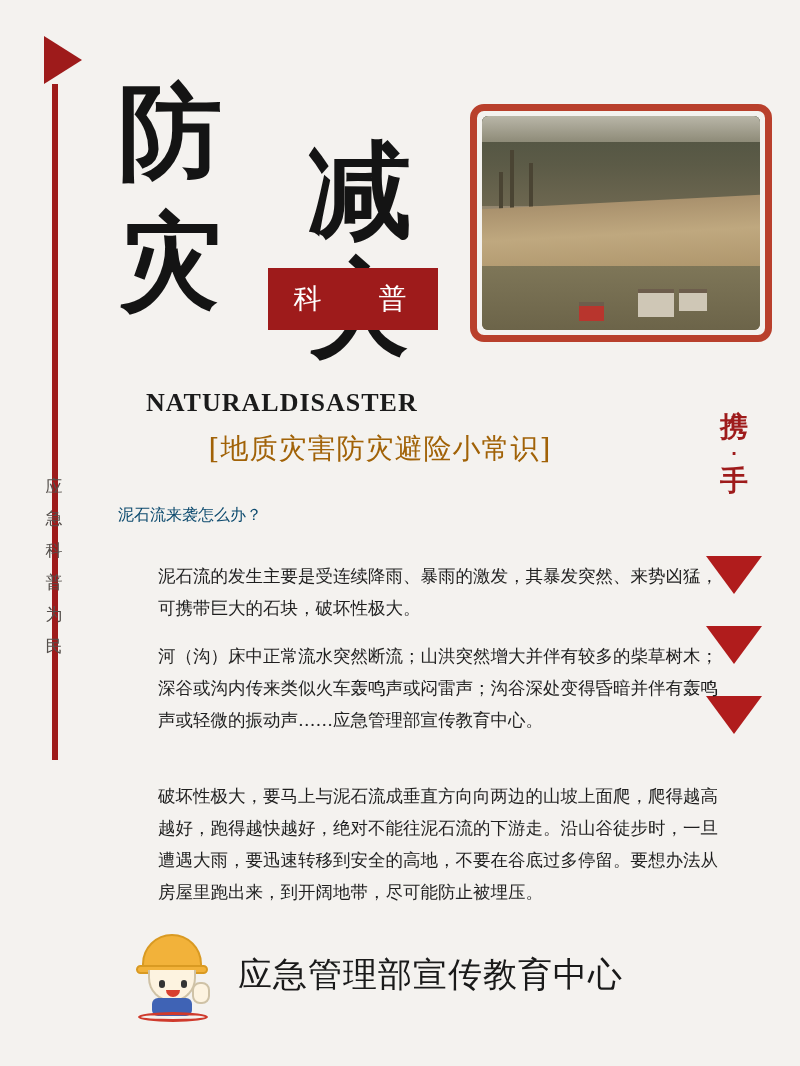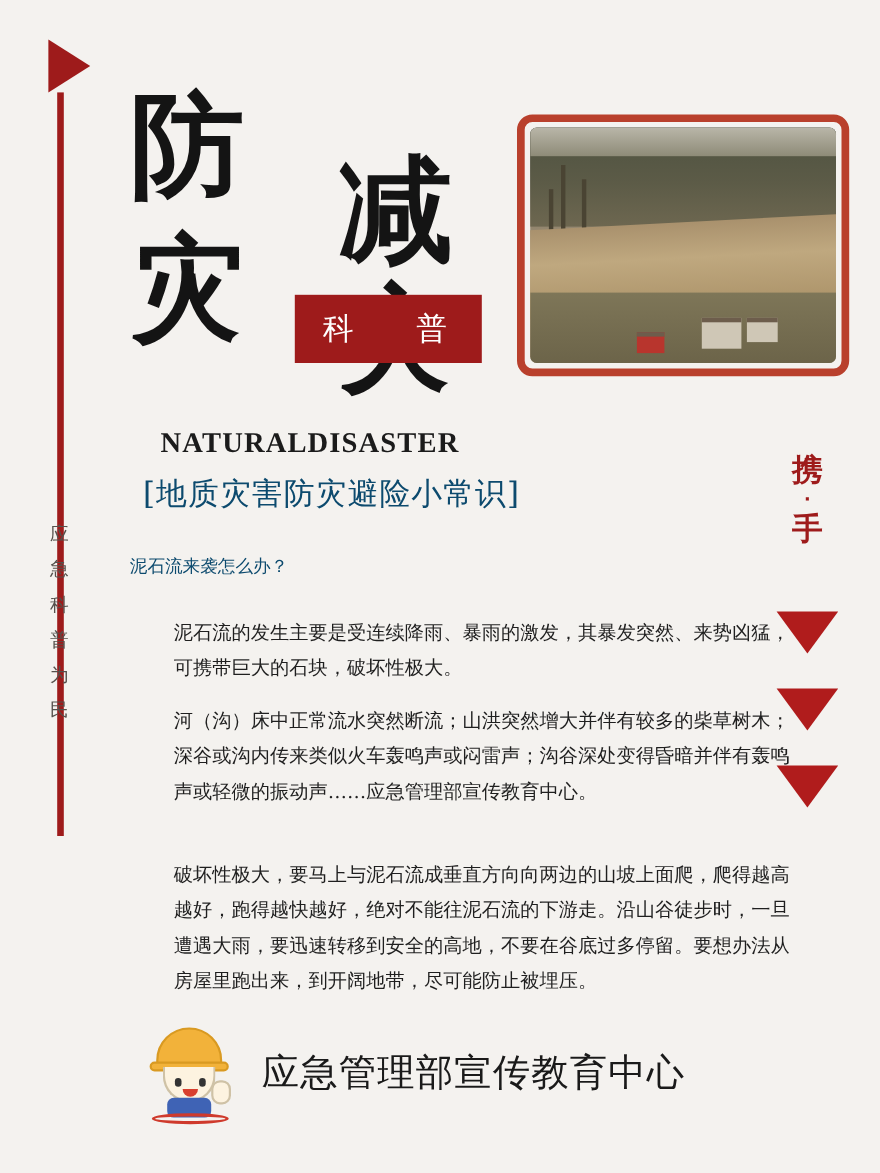--- a/index.html
+++ b/index.html
@@ -178,22 +178,23 @@
   .photo .tr1 { left: 10%; top: 16%; height: 40%; }
   .photo .tr2 { left: 17%; top: 22%; height: 32%; }
   .photo .tr3 { left: 6%;  top: 26%; height: 30%; }
 
   
   .title-line {
     position: absolute;
     left: 130px;
     top: 430px;
     width: 500px;
+    text-align: center;
     font-size: 28px;
-    color: #0c4a6e;
+    color: #a16207;
     font-family: "DejaVu Serif", serif;
     letter-spacing: 1px;
   }
   .lead {
     position: absolute;
     left: 118px;
     top: 505px;
     font-size: 16px;
     color: #0c4a6e;
     font-family: "DejaVu Sans", sans-serif;

